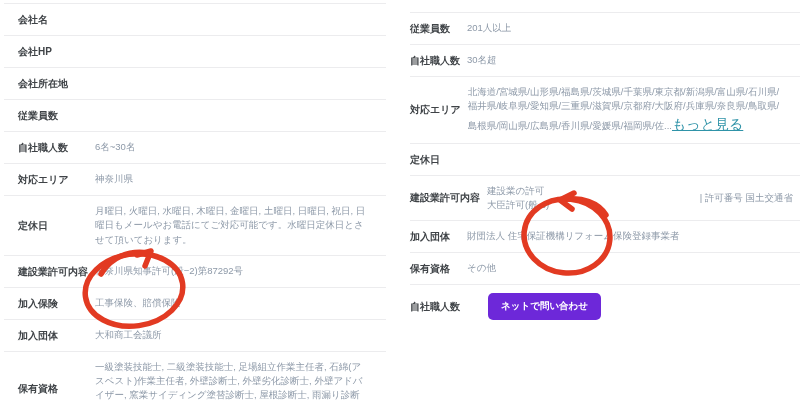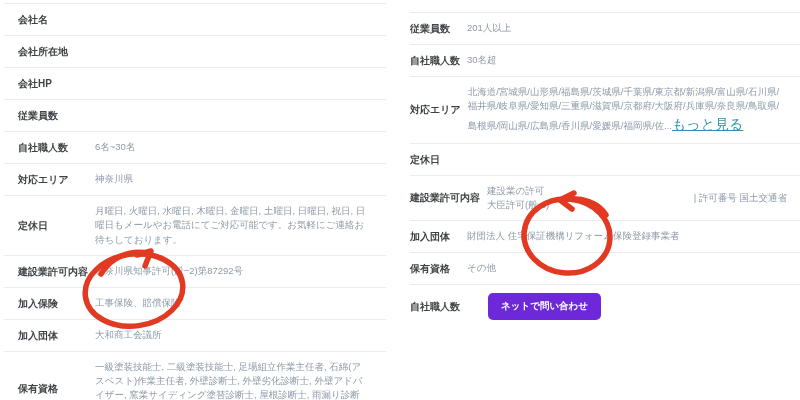--- a/index.html
+++ b/index.html
@@ -10,59 +10,59 @@
             padding:8px 0;line-height:1.5;position:relative;}
   .tbl .label{font-weight:bold;color:#3f4347;font-size:10px;line-height:1.5;}
   .tbl .value{flex:1;padding-right:18px;word-break:break-all;}
   .tbl-left{left:4px;top:3px;width:382px;border-top:1px solid #ececee;}
   .tbl-left .label{flex:0 0 91px;padding-left:14px;box-sizing:border-box;}
   .tbl-left .row-last{padding-bottom:16px;border-bottom:2px solid #c6ccd4;}
   .tbl-right{left:410px;top:12px;width:390px;border-top:1px solid #ececee;}
   .tbl-right .label{flex:0 0 auto;min-width:50px;margin-right:7px;}
   .tbl-right .row-nb{border-bottom:none;}
   .more{color:#2f93a8;text-decoration:underline;font-size:14px;cursor:pointer;}
-  .permit-note{position:absolute;right:13px;top:50%;transform:translateY(-50%);
+  .permit-note{position:absolute;right:7px;top:50%;transform:translateY(-50%);
                color:#8d99a8;white-space:nowrap;}
   .btn{display:inline-block;background:#6d28d9;color:#ffffff;font-weight:bold;
        font-size:9.5px;padding:7px 13px;border-radius:5px;border:none;margin-left:21px;
        font-family:inherit;cursor:pointer;}
   .annot{position:absolute;left:0;top:0;pointer-events:none;}
 </style>
 </head>
 <body>
 
 <div class="page">
 
   <div class="tbl tbl-left">
     <div class="row">
       <div class="label">会社名</div>
       <div class="value"></div>
     </div>
     <div class="row">
-      <div class="label">会社所在地</div>
+      <div class="label">会社HP</div>
       <div class="value"></div>
     </div>
     <div class="row">
-      <div class="label">会社HP</div>
+      <div class="label">会社所在地</div>
       <div class="value"></div>
     </div>
     <div class="row">
       <div class="label">従業員数</div>
     </div>
     <div class="row">
       <div class="label">自社職人数</div>
       <div class="value">6名~30名</div>
     </div>
     <div class="row">
       <div class="label">対応エリア</div>
       <div class="value">神奈川県</div>
     </div>
     <div class="row">
       <div class="label">定休日</div>
-      <div class="value">月曜日, 火曜日, 水曜日, 木曜日, 金曜日, 土曜日, 日曜日, 祝日, 日曜日もメールやお電話にてご対応可能です。お気軽にご連絡お待ちしております。</div>
+      <div class="value">月曜日, 火曜日, 水曜日, 木曜日, 金曜日, 土曜日, 日曜日, 祝日, 日曜日もメールやお電話にてご対応可能です。水曜日定休日とさせて頂いております。</div>
     </div>
     <div class="row">
       <div class="label">建設業許可内容</div>
       <div class="value">神奈川県知事許可(般−2)第87292号</div>
     </div>
     <div class="row">
       <div class="label">加入保険</div>
       <div class="value">工事保険、賠償保険</div>
     </div>
     <div class="row">

